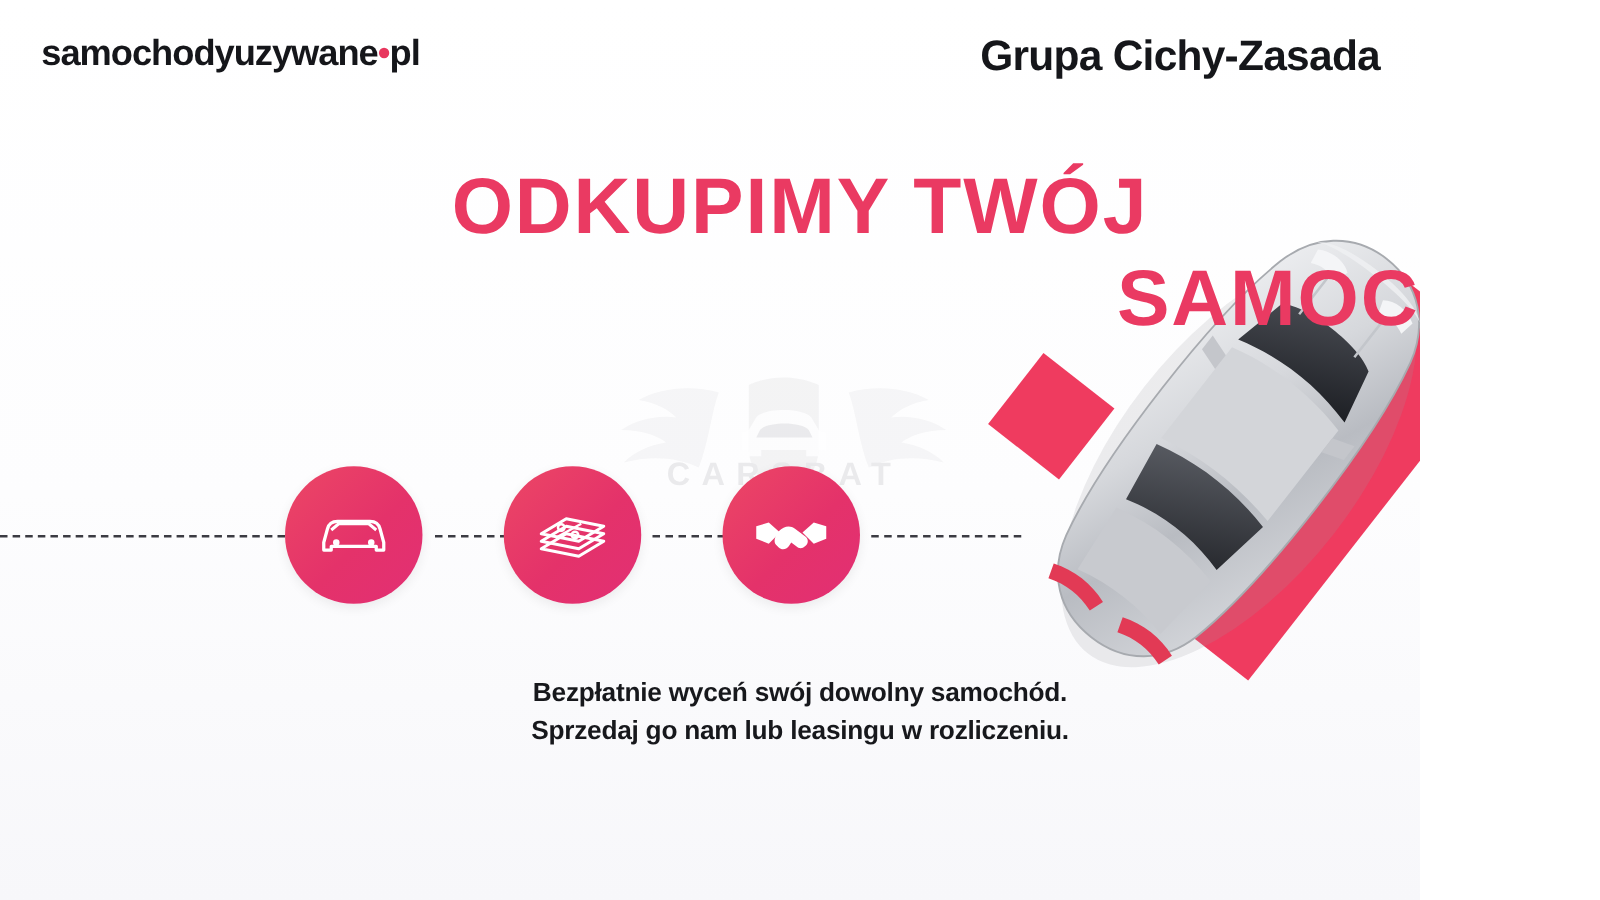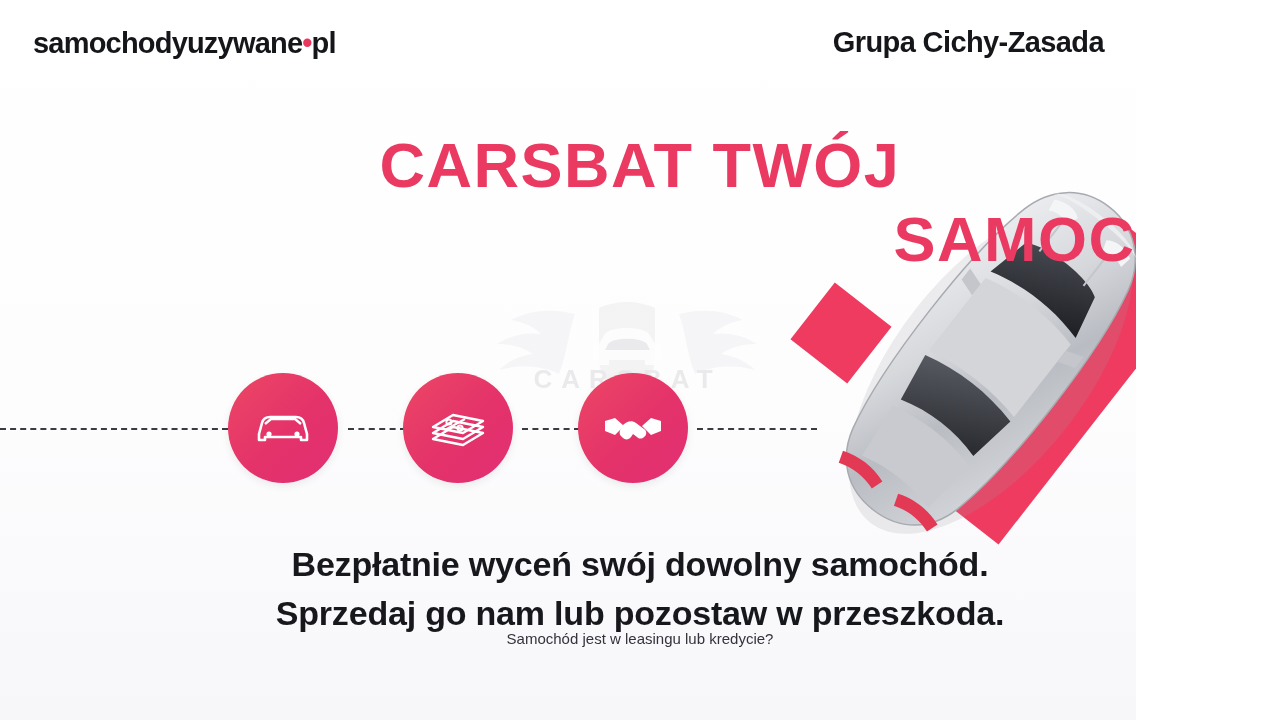--- a/index.html
+++ b/index.html
@@ -34,21 +34,21 @@
     color: #15161a;
     white-space: nowrap;
   }
   .brand-logo .dot {
     color: #e8365d;
   }
   .group-name {
     position: absolute;
     right: 32px;
     top: 26px;
-    font-size: 29px;
+    font-size: 34px;
     font-weight: bold;
     letter-spacing: -0.6px;
     color: #15161a;
     white-space: nowrap;
   }
 
   
   .watermark {
     position: absolute;
     left: 455px;
@@ -159,21 +159,21 @@
   .circle-3 { left: 578px; }
 
   
   .claim {
     position: absolute;
     left: 0;
     top: 540px;
     width: 1280px;
     text-align: center;
     color: #17181c;
-    font-size: 34px;
+    font-size: 21px;
     font-weight: bold;
     line-height: 1.45;
     letter-spacing: -0.2px;
     z-index: 4;
   }
   .subcopy {
     position: absolute;
     left: 0;
     top: 628px;
     width: 1280px;
@@ -205,21 +205,21 @@
         <path d="M153 56 c5 -7 34 -7 39 0 l3 6 l-45 0 z" fill="#8f8f97"></path>
       </g>
     </svg>
     <div class="wm-text">CARSBAT</div>
   </div>
 
   <div class="stripe"></div>
   <div class="stripe-small"></div>
 
   <div class="headline">
-    <span>CARSBAT TWÓJ</span>
+    <span>ODKUPIMY TWÓJ</span>
     <span class="line2">SAMOCHÓD</span>
   </div>
 
   <div class="car-wrap">
     <svg width="400" height="420" viewBox="0 0 400 420">
       <defs>
         <linearGradient id="body" x1="0" y1="0" x2="1" y2="1">
           <stop offset="0%" stop-color="#f2f3f5"></stop>
           <stop offset="38%" stop-color="#d6d8dc"></stop>
           <stop offset="62%" stop-color="#b9bcc2"></stop>
@@ -308,20 +308,19 @@
       <g fill="#ffffff">
         <path d="M4 14 l10 -3 l9 8 l-9 9 l-10 -4 z"></path>
         <path d="M60 14 l-10 -3 l-9 8 l9 9 l10 -4 z"></path>
         <path d="M22 18 c4 -4 9 -5 13 -2 l8 6 c3 2 3 6 0 8 c-2 2 -5 2 -7 0 l-4 -3 l-2 3 c-2 3 -6 3 -8 1 l-2 -2 c-2 -2 -2 -6 2 -11 z"></path>
       </g>
     </svg>
   </div>
 
   <div class="claim">
     <div class="nowrap">Bezpłatnie wyceń swój dowolny samochód.</div>
-    <div class="nowrap">Sprzedaj go nam lub pozostaw w przeszkoda.</div>
+    <div class="nowrap">Sprzedaj go nam lub leasingu w rozliczeniu.</div>
   </div>
 
   <div class="subcopy">
-    <div class="nowrap">Samochód jest w leasingu lub kredycie?</div>
   </div>
 
 </div>
 
 </body></html>

